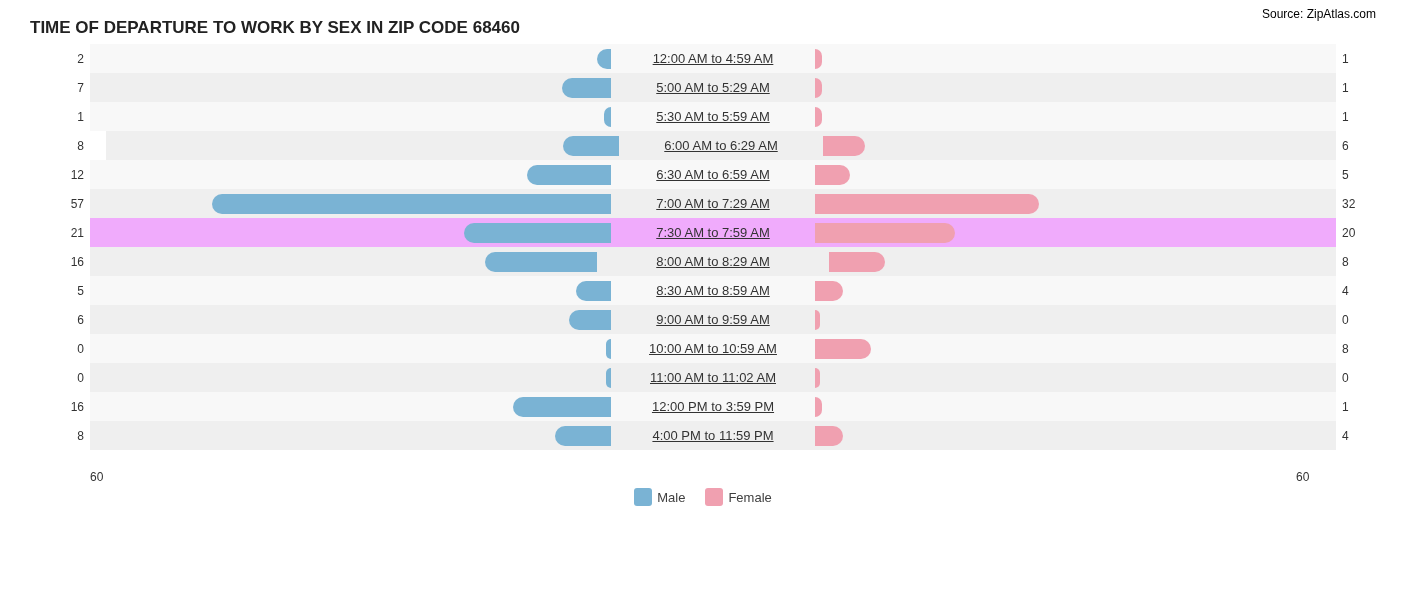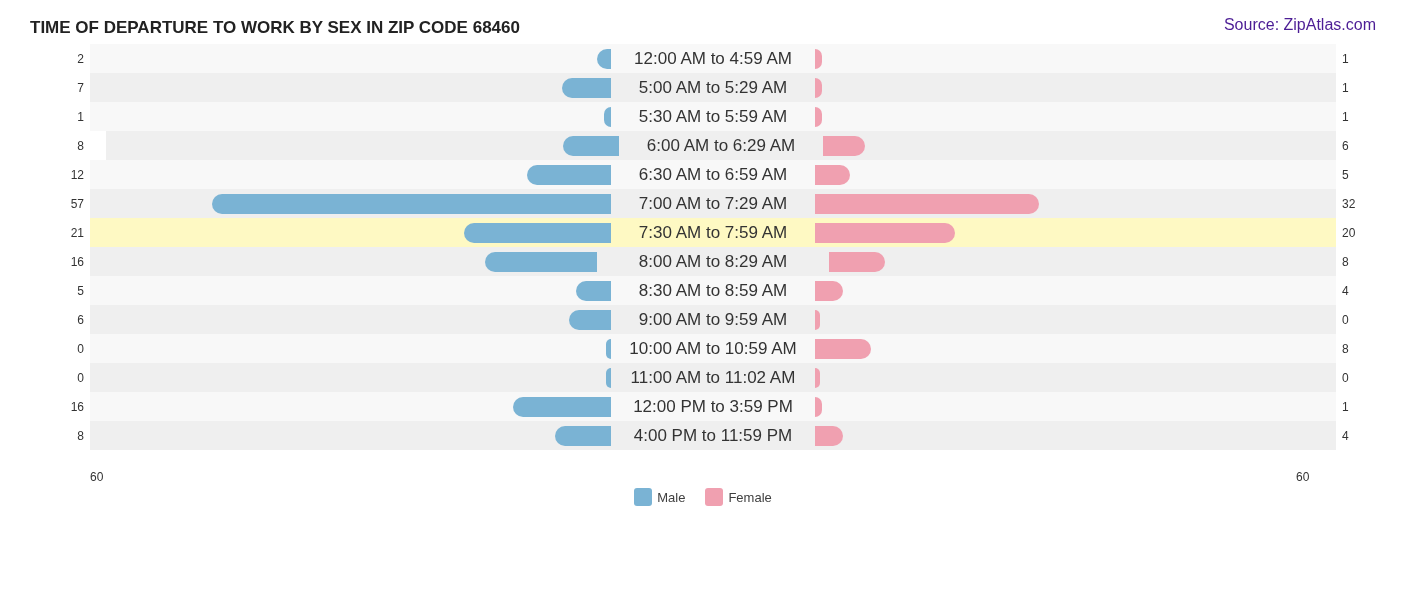--- a/index.html
+++ b/index.html
@@ -17,24 +17,24 @@
       position: relative;
     }
     .chart-title {
       font-size: 17px;
       font-weight: bold;
       color: #222;
       margin-bottom: 6px;
     }
     .source-label {
       position: absolute;
-      top: 16px;
+      top: 7px;
       right: 30px;
-      font-size: 16px;
-      color: #4c1d95;
+      font-size: 12px;
+      color: #000000;
     }
     .row-label-left {
       width: 60px;
       text-align: right;
       font-size: 12px;
       color: #333;
       padding-right: 6px;
       flex-shrink: 0;
     }
     .bar-left-wrap {
@@ -49,24 +49,25 @@
       flex: 1;
       display: flex;
       justify-content: flex-start;
       align-items: center;
       height: 22px;
       padding-left: 2px;
     }
     .center-label {
       width: 200px;
       text-align: center;
-      font-size: 17px;
+      font-size: 13px;
       color: #333;
       flex-shrink: 0;
       z-index: 2;
+      text-decoration: underline;
     }
     .bar-male {
       background: #7ab3d4;
       height: 20px;
       border-radius: 10px 0 0 10px;
       display: flex;
       align-items: center;
       justify-content: flex-end;
       padding-right: 5px;
       font-size: 11px;
@@ -237,21 +238,21 @@
       </div>
       <div class="center-label">7:00 AM to 7:29 AM</div>
       <div class="bar-right-wrap">
         <div class="bar-female" style="width:224px; background:#f0a0b0;"></div>
       </div>
     </div>
     <div class="row-label-right">32</div>
   </div>
       <div class="row-wrapper">
     <div class="row-label-left">21</div>
-    <div class="bars-section" style="background:#fef9c3;">
+    <div class="bars-section" style="background:#f0abfc;">
       <div class="bar-left-wrap">
         <div class="bar-male" style="width:147px; background:#7ab3d4;"></div>
       </div>
       <div class="center-label">7:30 AM to 7:59 AM</div>
       <div class="bar-right-wrap">
         <div class="bar-female" style="width:140px; background:#f0a0b0;"></div>
       </div>
     </div>
     <div class="row-label-right">20</div>
   </div>

